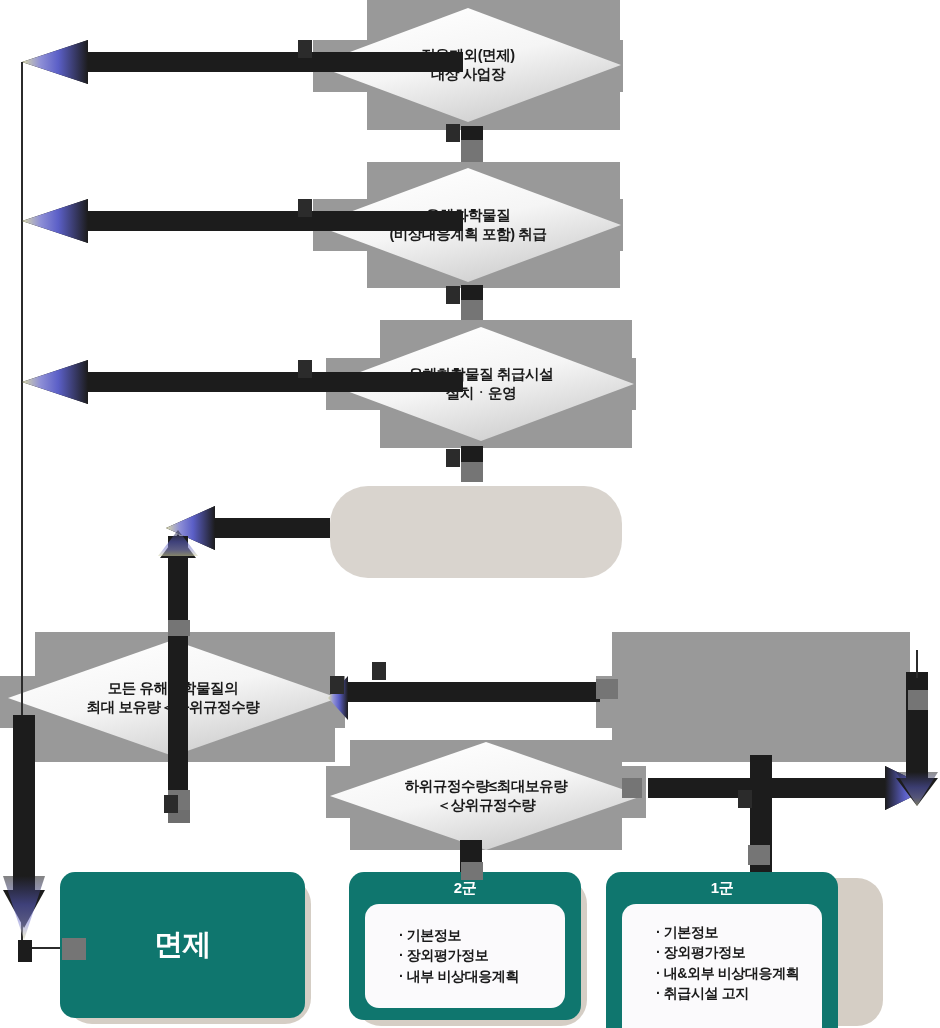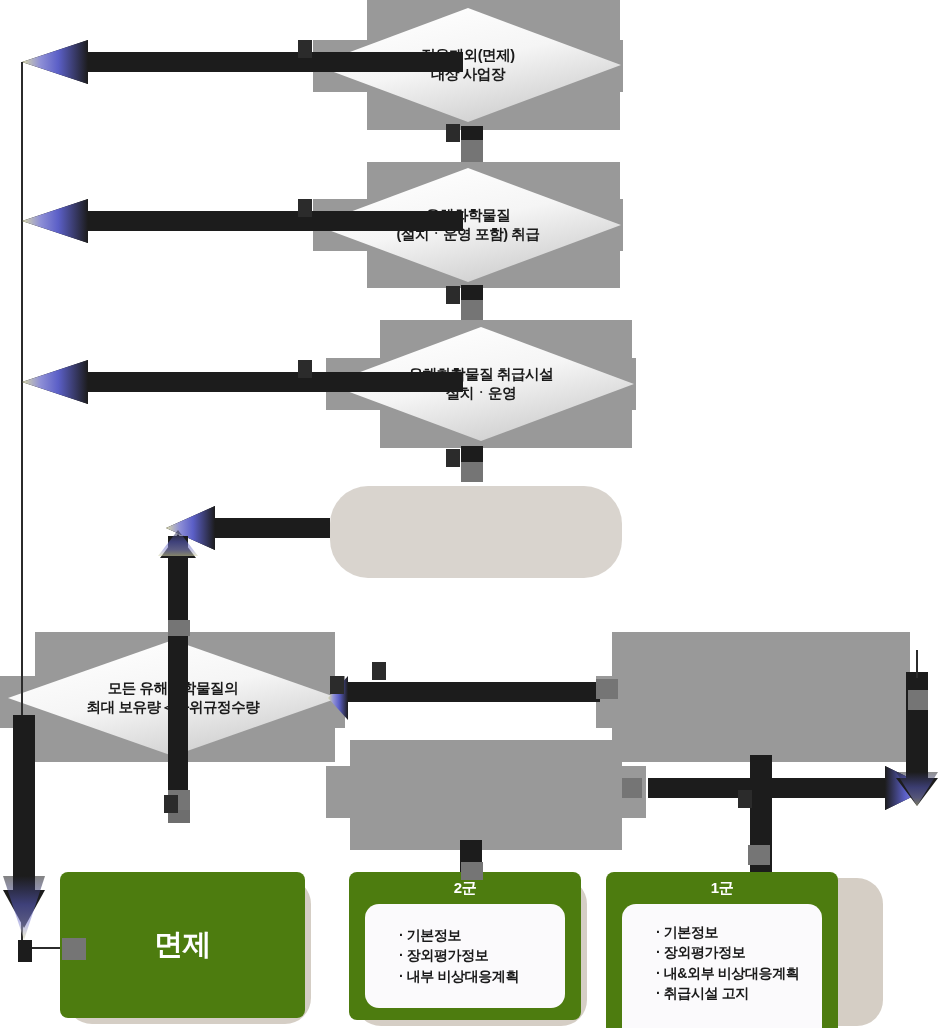--- a/index.html
+++ b/index.html
@@ -77,22 +77,22 @@
   
   .purple-shadow {
     position: absolute;
     border-radius: 26px;
     background: #b9ad9e;
     opacity: .6;
     z-index: 5;
   }
   .purple-box {
     position: absolute;
-    background: #4d7c0f;
-    border-radius: 8px;
+    background: #0f766e;
+    border-radius: 15px;
     box-sizing: border-box;
     z-index: 6;
     overflow: hidden;
   }
   .purple-title {
     color: #ffffff;
     font-weight: bold;
     font-size: 15px;
     text-align: center;
     letter-spacing: -0.3px;
@@ -297,21 +297,21 @@
       <span>대상 사업장</span>
     </div>
   </div>
 
   <div class="diamond-wrap" style="left:315px; top:168px; width:306px; height:114px;">
     <svg class="diamond-shape" viewBox="0 0 306 114" preserveAspectRatio="none">
       <polygon points="153,0 306,57 153,114 0,57" fill="url(#dg1)"></polygon>
     </svg>
     <div class="diamond-label">
       <span>유해화학물질</span>
-      <span>(설치ㆍ운영 포함) 취급</span>
+      <span>(비상대응계획 포함) 취급</span>
     </div>
   </div>
 
   <div class="diamond-wrap" style="left:328px; top:327px; width:306px; height:114px;">
     <svg class="diamond-shape" viewBox="0 0 306 114" preserveAspectRatio="none">
       <polygon points="153,0 306,57 153,114 0,57" fill="url(#dg1)"></polygon>
     </svg>
     <div class="diamond-label">
       <span>유해화학물질 취급시설</span>
       <span>설치ㆍ운영</span>
@@ -322,20 +322,29 @@
     <svg class="diamond-shape" viewBox="0 0 330 116" preserveAspectRatio="none">
       <polygon points="165,0 330,58 165,116 0,58" fill="url(#dg1)"></polygon>
     </svg>
     <div class="diamond-label">
       <span>모든 유해화학물질의</span>
       <span>최대 보유량＜하위규정수량</span>
     </div>
   </div>
 
 
+  <div class="diamond-wrap" style="left:330px; top:742px; width:312px; height:108px;">
+    <svg class="diamond-shape" viewBox="0 0 312 108" preserveAspectRatio="none">
+      <polygon points="156,0 312,54 156,108 0,54" fill="url(#dg1)"></polygon>
+    </svg>
+    <div class="diamond-label">
+      <span>하위규정수량≤최대보유량</span>
+      <span>＜상위규정수량</span>
+    </div>
+  </div>
 
   <div class="mauve-shadow" style="left:330px; top:486px; width:292px; height:92px;"></div>
 
   <div class="purple-shadow" style="left:66px; top:878px; width:245px; height:146px;"></div>
   <div class="purple-box" style="left:60px; top:872px; width:245px; height:146px;padding-left:45px;">
     <div class="purple-big-label">면제</div>
   </div>
 
   <div class="purple-shadow" style="left:355px; top:878px; width:232px; height:148px;"></div>
   <div class="purple-box" style="left:349px; top:872px; width:232px; height:148px;">

